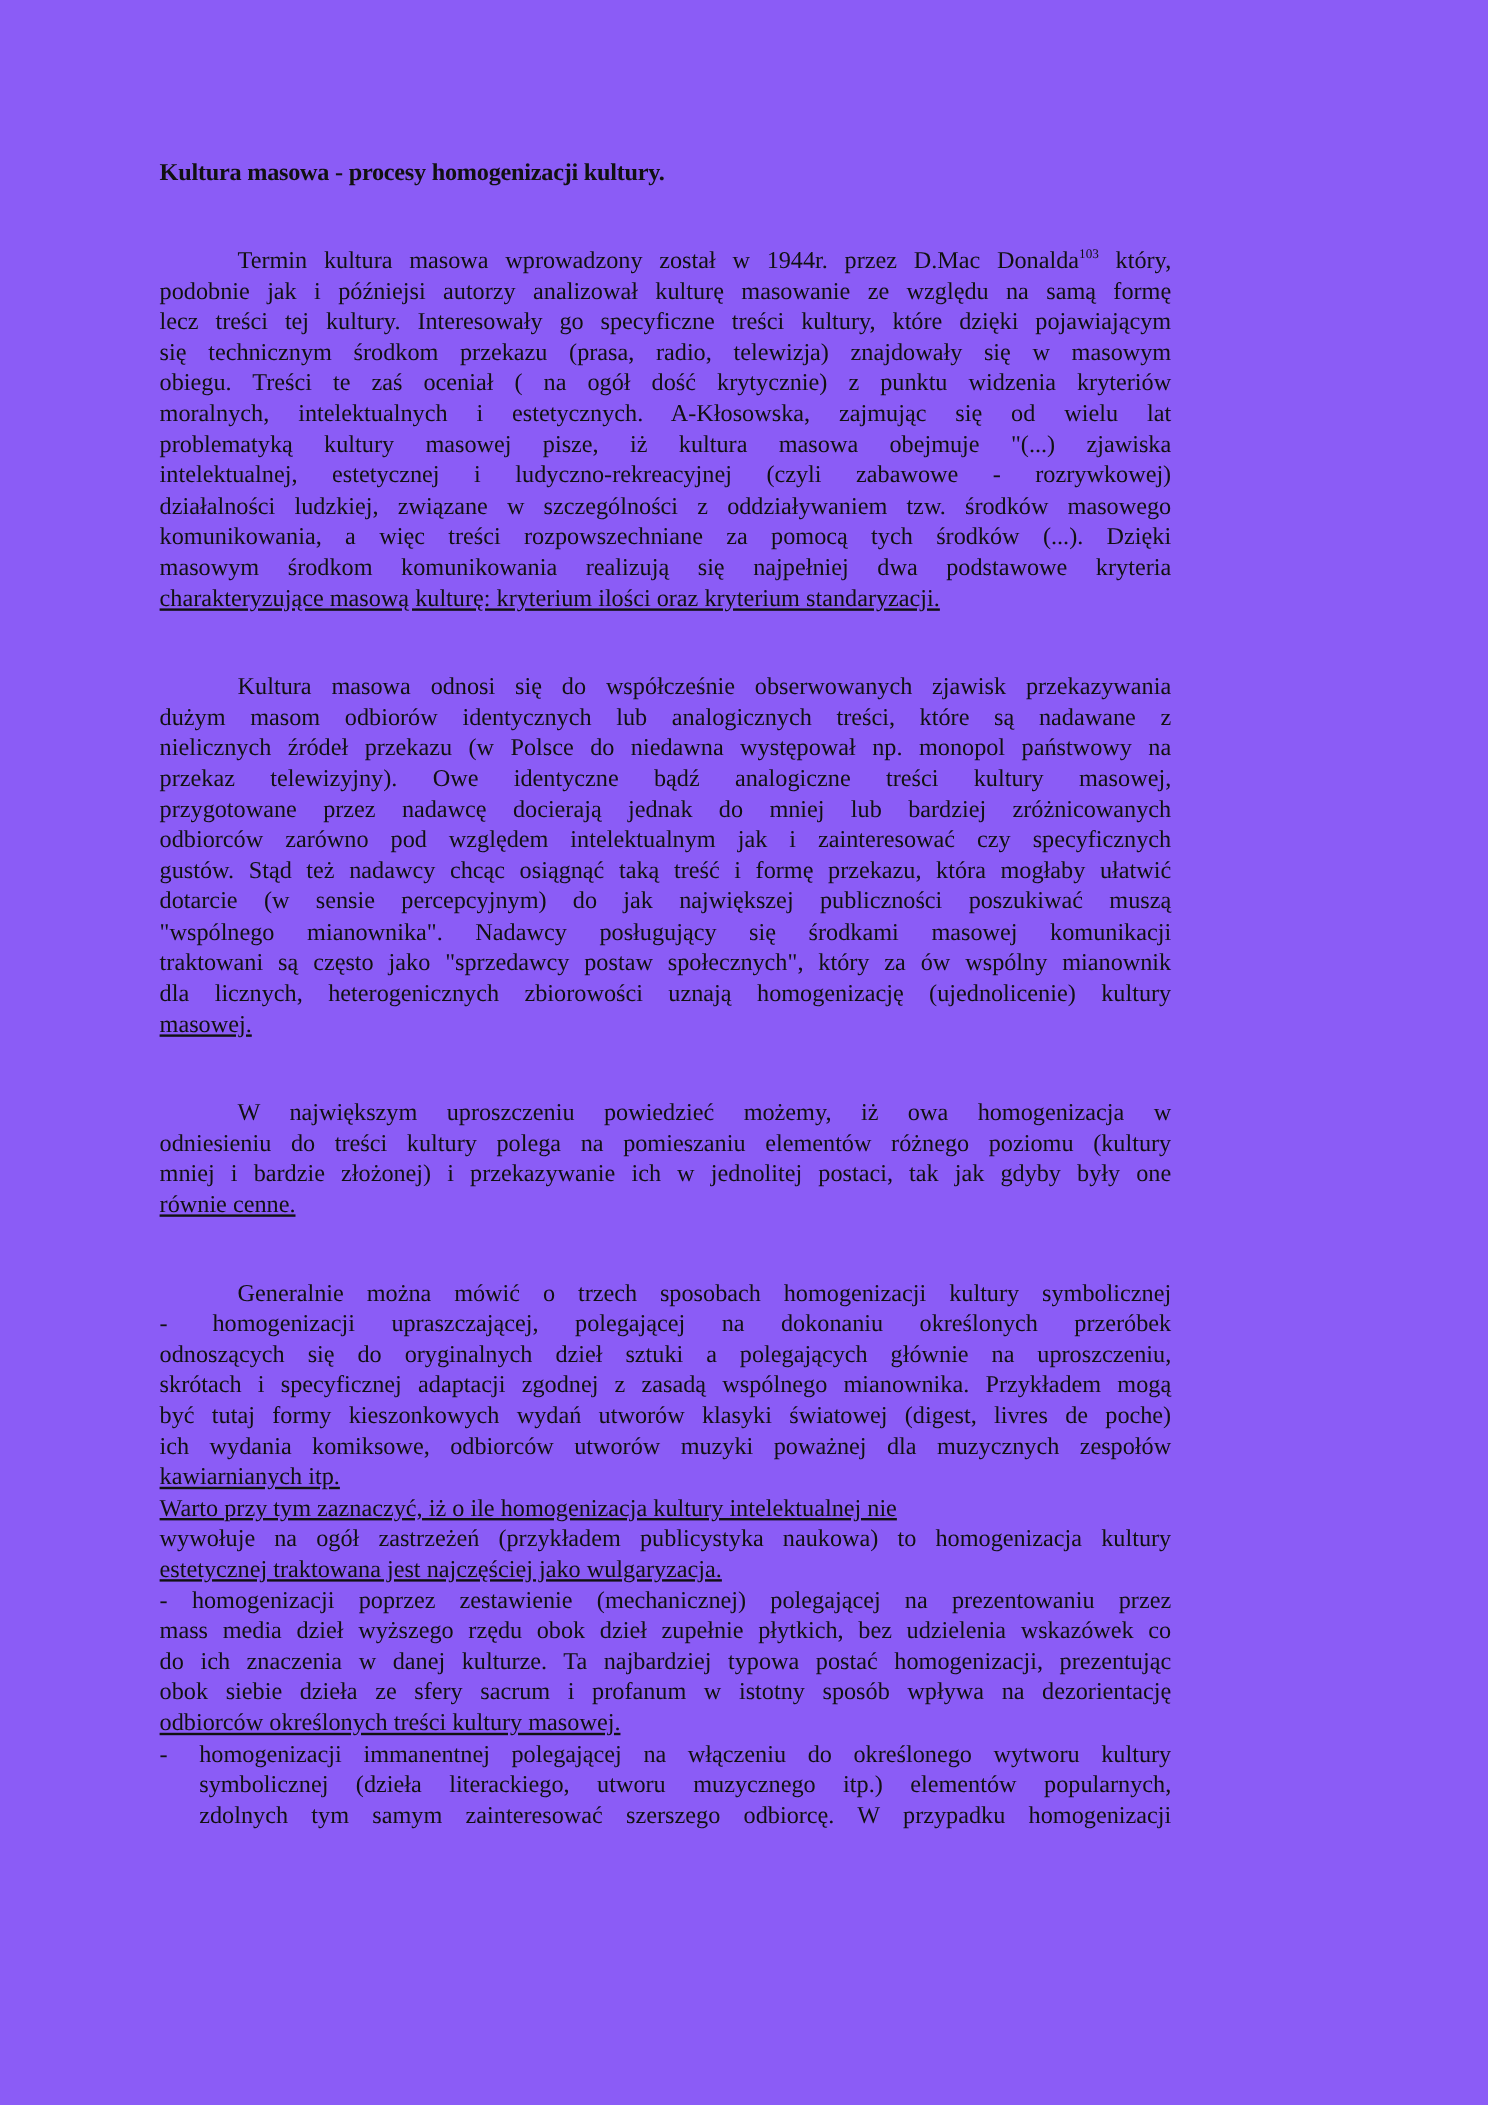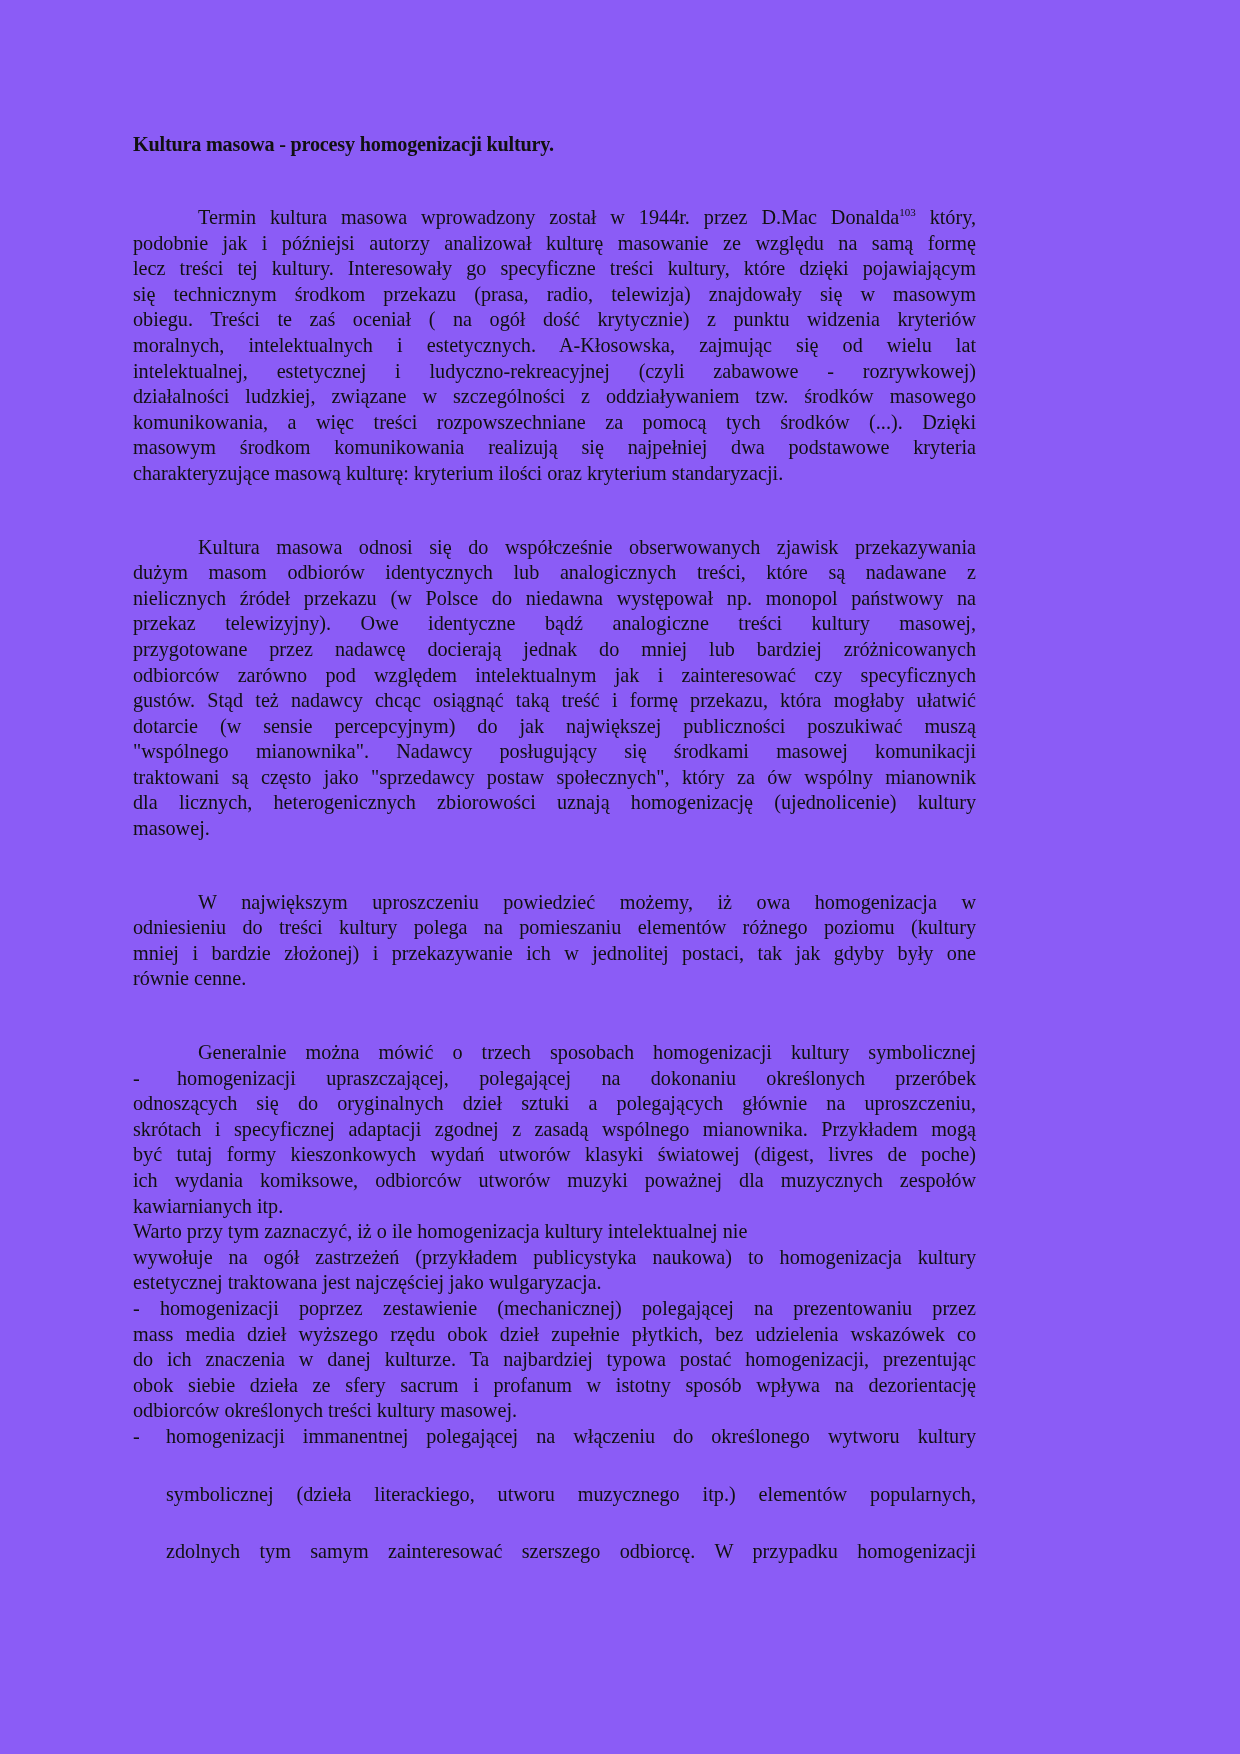--- a/index.html
+++ b/index.html
@@ -13,44 +13,45 @@
     font-size: 20.2px; color: #111;
   }
   .title {
     font-weight: bold; font-size: 20.2px; line-height: 26px; height: 26px;
     margin: 0 0 23px 0; letter-spacing: -0.2px;
   }
   .line {
     display: block; height: 25.6px; line-height: 25.6px; white-space: nowrap;
     text-align: justify; text-align-last: justify; overflow: visible;
   }
-  .line.last { text-align-last: left; }
+  .line.last { text-align-last: left; text-decoration: underline; }
   .line.indent { padding-left: 65px; margin-top: 48px; }
   .line .sup { font-size: 11px; vertical-align: 8px; line-height: 0; }
   .listdash { display: inline-block; width: 44px; text-align: left; text-align-last: left; }
   .listdash2 { display: inline-block; width: 33px; text-align: left; text-align-last: left; }
   .flex-line { display: flex; height: 25.6px; line-height: 25.6px; white-space: nowrap; }
   .flex-line .rest { flex: 1; text-align: justify; text-align-last: justify; }
-  .hangblock .line { padding-left: 33px; margin-top: 32px; }
+  .hangblock .line { padding-left: 33px; }
 </style>
 </head>
 <body>
 
 <div class="page">
   <div class="content">
 
     <div class="title">Kultura masowa - procesy homogenizacji kultury.</div>
 
     <div>
       <span class="line indent"><span>Termin kultura masowa wprowadzony został w 1944r. przez D.Mac Donalda</span><span class="sup">103</span> <span>który,</span></span>
       <span class="line">podobnie jak i późniejsi autorzy analizował kulturę masowanie ze względu na samą formę</span>
       <span class="line">lecz treści tej kultury. Interesowały go specyficzne treści kultury, które dzięki pojawiającym</span>
       <span class="line">się technicznym środkom przekazu (prasa, radio, telewizja) znajdowały się w masowym</span>
       <span class="line">obiegu. Treści te zaś oceniał ( na ogół dość krytycznie) z punktu widzenia kryteriów</span>
       <span class="line">moralnych, intelektualnych i estetycznych. A-Kłosowska, zajmując się od wielu lat</span>
+      <span class="line">problematyką kultury masowej pisze, iż kultura masowa obejmuje "(...) zjawiska</span>
       <span class="line">intelektualnej, estetycznej i ludyczno-rekreacyjnej (czyli zabawowe - rozrywkowej)</span>
       <span class="line">działalności ludzkiej, związane w szczególności z oddziaływaniem tzw. środków masowego</span>
       <span class="line">komunikowania, a więc treści rozpowszechniane za pomocą tych środków (...). Dzięki</span>
       <span class="line">masowym środkom komunikowania realizują się najpełniej dwa podstawowe kryteria</span>
       <span class="line last">charakteryzujące masową kulturę: kryterium ilości oraz kryterium standaryzacji.</span>
     </div>
 
     <div>
       <span class="line indent">Kultura masowa odnosi się do współcześnie obserwowanych zjawisk przekazywania</span>
       <span class="line">dużym masom odbiorów identycznych lub analogicznych treści, które są nadawane z</span>

